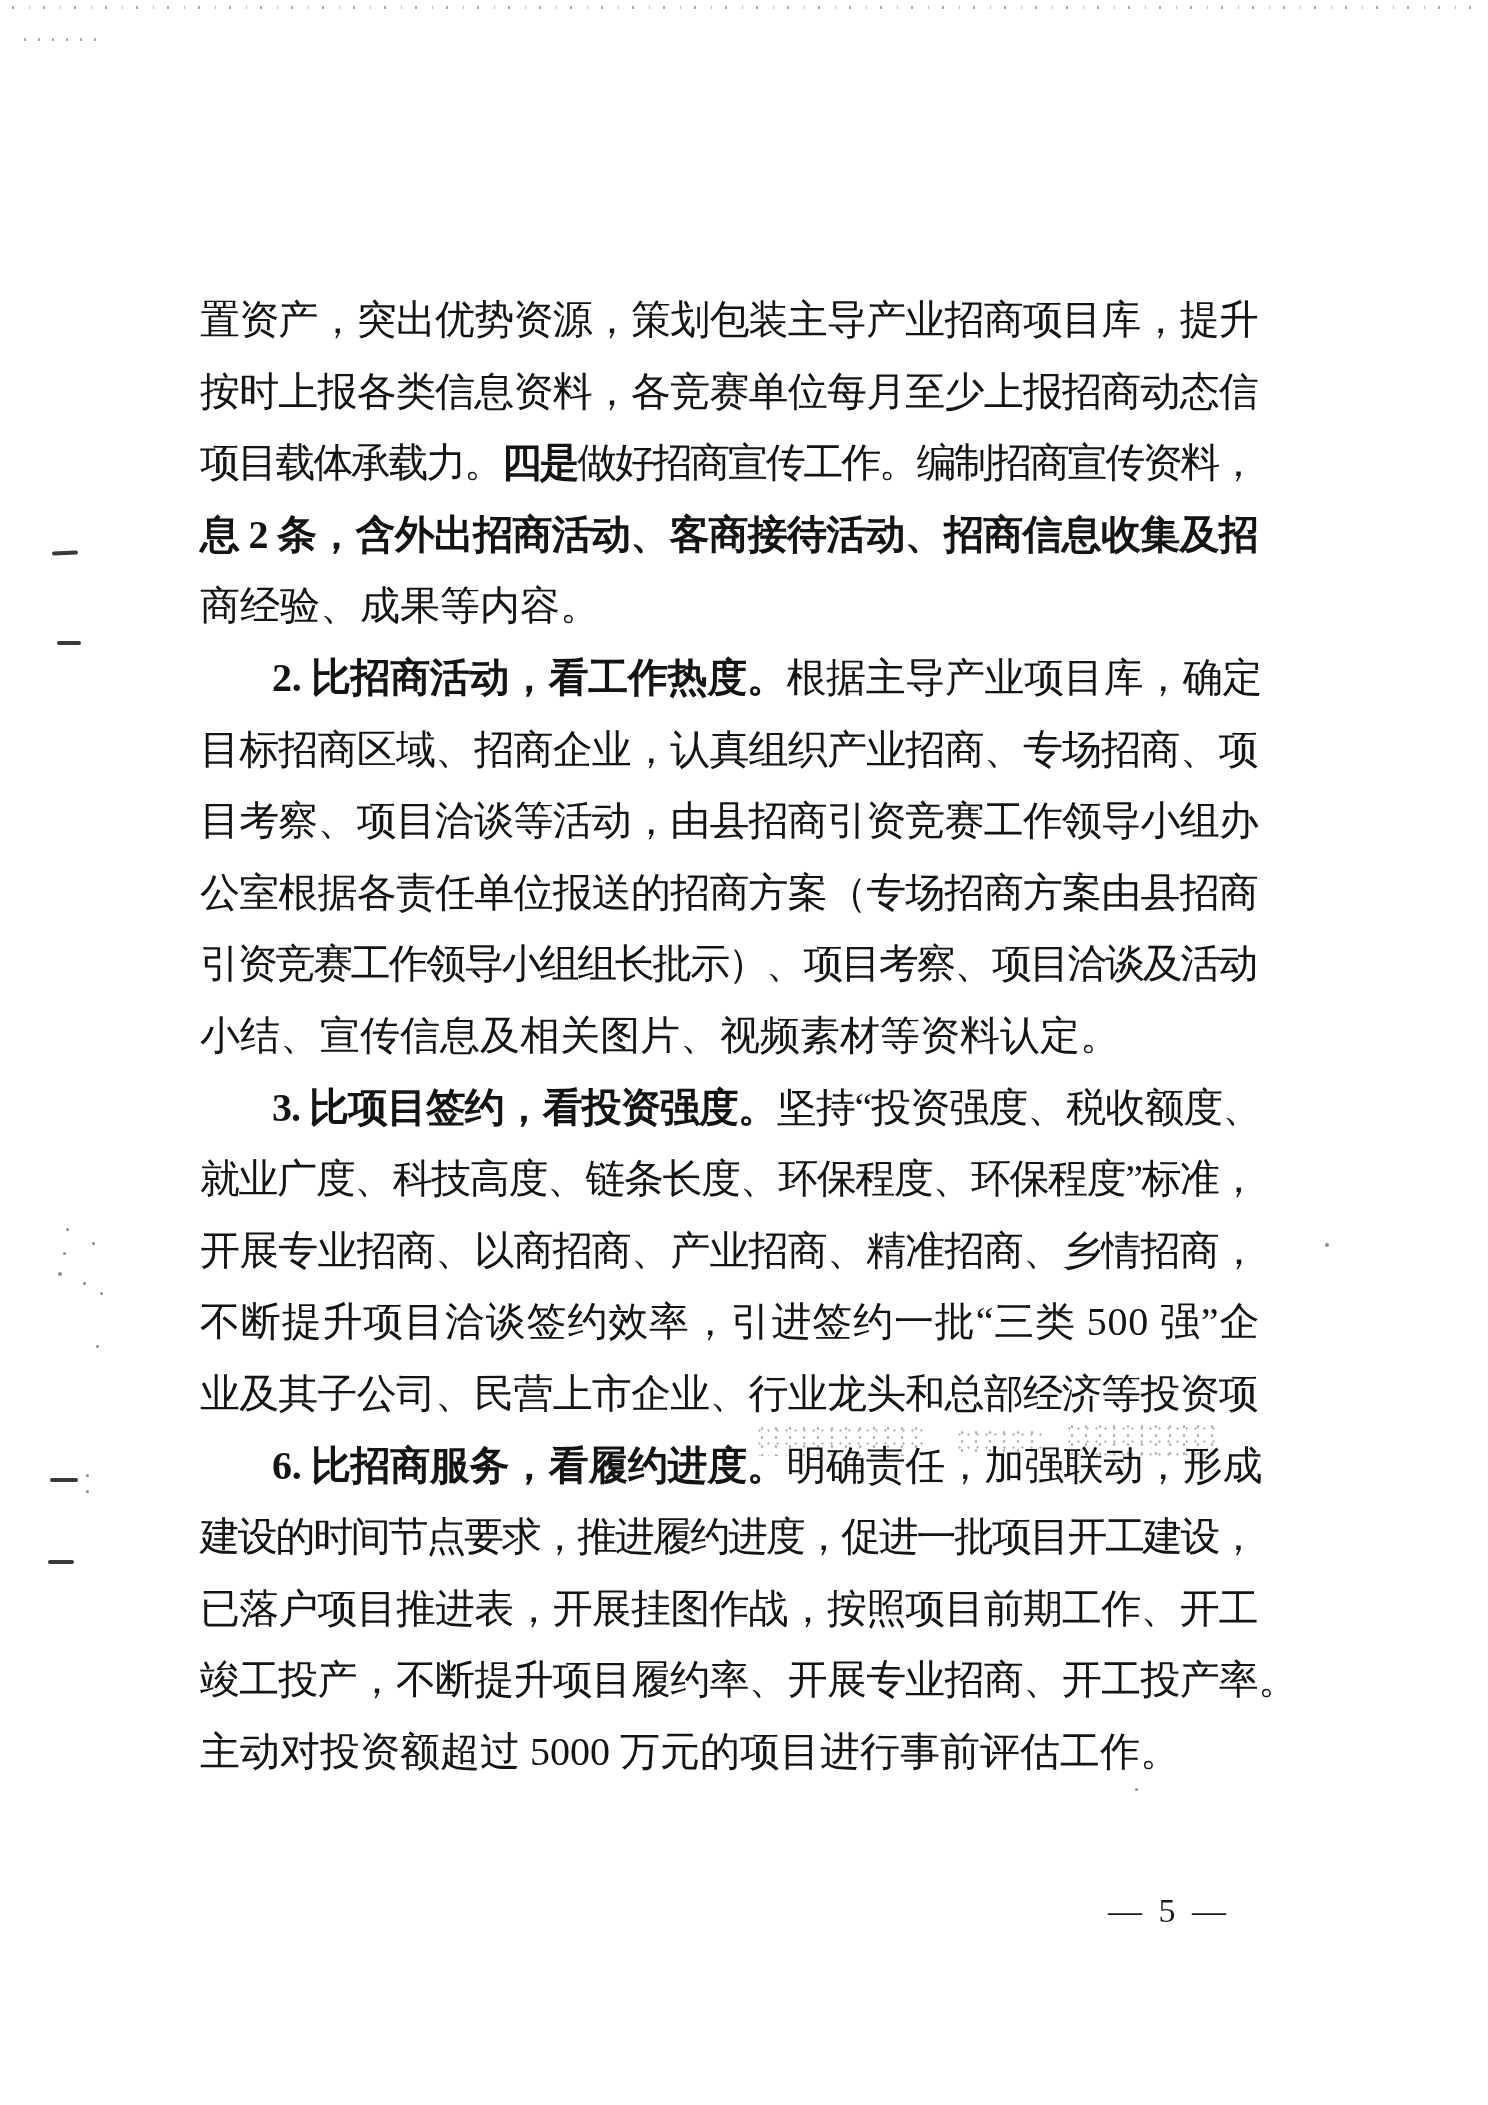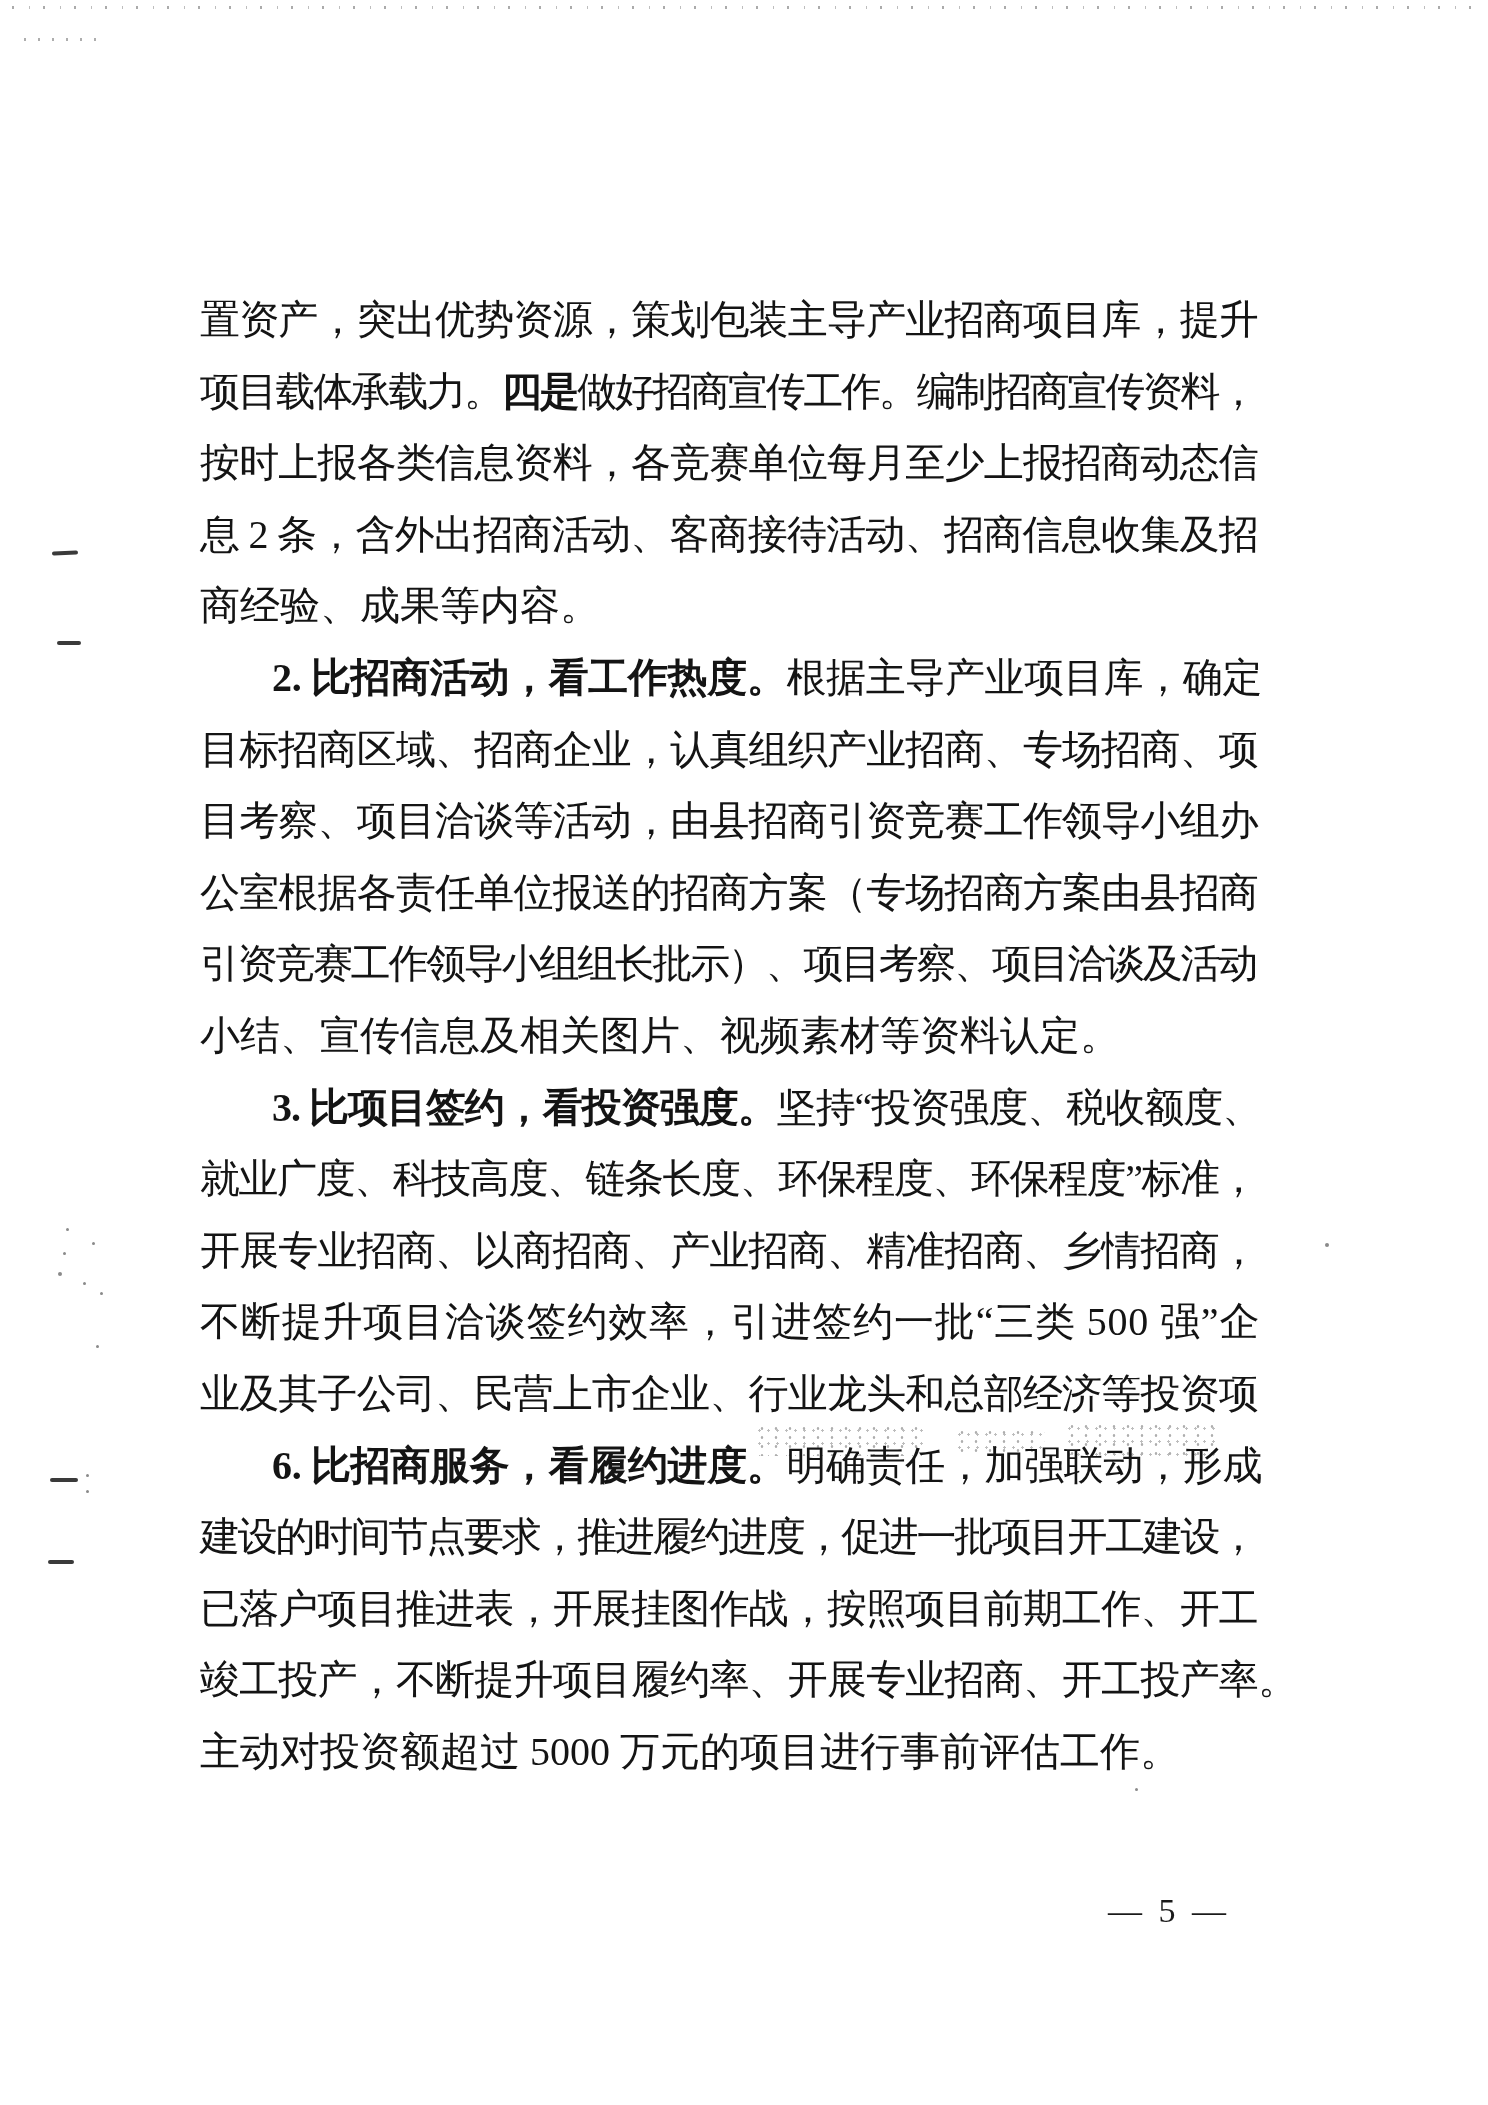--- a/index.html
+++ b/index.html
@@ -112,23 +112,23 @@
   <div class="margin-dash" style="left:48px; top:1560px; width:26px;"></div>
   <div class="margin-dot" style="left:1325px; top:1243px; width:4px; height:4px;"></div>
   <div class="margin-dot" style="left:1135px; top:1788px;"></div>
 
   <div class="smudge" style="left:755px; top:1424px; width:170px; height:32px;"></div>
   <div class="smudge" style="left:955px; top:1428px; width:90px; height:28px;"></div>
   <div class="smudge" style="left:1065px; top:1422px; width:150px; height:36px;"></div>
 
   <div class="textblock" id="textblock">
       <div class="line"><span class="inner" style="letter-spacing: -0.814815px;"><span class="seg">置资产，突出优势资源，策划包装主导产业招商项目库，提升</span></span></div>
+      <div class="line"><span class="inner" style="letter-spacing: -0.814815px;"><span class="seg">按时上报各类信息资料，各竞赛单位每月至少上报招商动态信</span></span></div>
       <div class="line"><span class="inner" style="letter-spacing: -2.28571px;"><span class="seg">项目载体承载力。</span><span class="seg-bold">四是</span><span class="seg">做好招商宣传工作。编制招商宣传资料，</span></span></div>
-      <div class="line"><span class="inner" style="letter-spacing: -0.814815px;"><span class="seg">按时上报各类信息资料，各竞赛单位每月至少上报招商动态信</span></span></div>
-      <div class="line"><span class="inner" style="letter-spacing: -0.758621px;"><span class="seg">息 2 条，含外出招商活动、客商接待活动、招商信息收集及招</span></span></div>
+      <div class="line"><span class="inner" style="letter-spacing: -0.758621px; font-weight: bold;"><span class="seg">息 2 条，含外出招商活动、客商接待活动、招商信息收集及招</span></span></div>
       <div class="line"><span class="inner"><span class="seg">商经验、成果等内容。</span></span></div>
       <div class="line indent"><span class="inner" style="letter-spacing: -0.37037px;"><span class="seg-bold">2. 比招商活动，看工作热度。</span><span class="seg">根据主导产业项目库，确定</span></span></div>
       <div class="line"><span class="inner" style="letter-spacing: -0.814815px;"><span class="seg">目标招商区域、招商企业，认真组织产业招商、专场招商、项</span></span></div>
       <div class="line"><span class="inner" style="letter-spacing: -0.814815px;"><span class="seg">目考察、项目洽谈等活动，由县招商引资竞赛工作领导小组办</span></span></div>
       <div class="line"><span class="inner" style="letter-spacing: -0.814815px;"><span class="seg">公室根据各责任单位报送的招商方案（专场招商方案由县招商</span></span></div>
       <div class="line"><span class="inner" style="letter-spacing: -2.28571px;"><span class="seg">引资竞赛工作领导小组组长批示）、项目考察、项目洽谈及活动</span></span></div>
       <div class="line"><span class="inner"><span class="seg">小结、宣传信息及相关图片、视频素材等资料认定。</span></span></div>
       <div class="line indent"><span class="inner" style="letter-spacing: -1.02344px;"><span class="seg-bold">3. 比项目签约，看投资强度。</span><span class="seg">坚持“投资强度、税收额度、</span></span></div>
       <div class="line"><span class="inner" style="letter-spacing: -1.45201px;"><span class="seg">就业广度、科技高度、链条长度、环保程度、环保程度”标准，</span></span></div>
       <div class="line"><span class="inner" style="letter-spacing: -0.814815px;"><span class="seg">开展专业招商、以商招商、产业招商、精准招商、乡情招商，</span></span></div>

